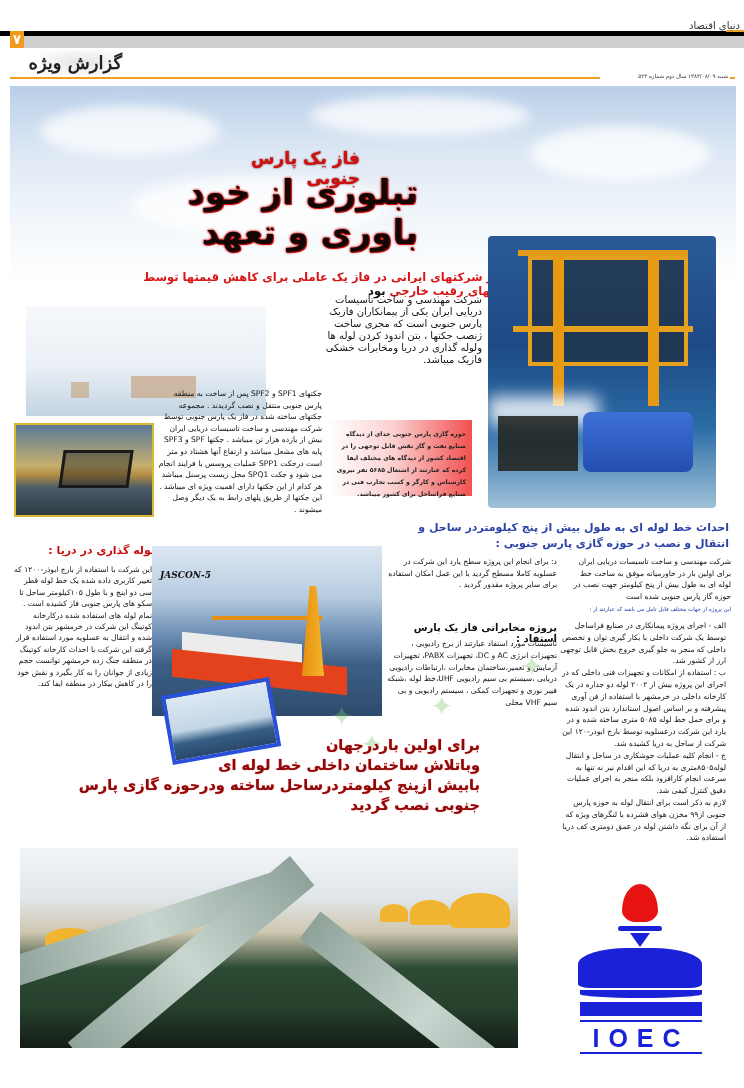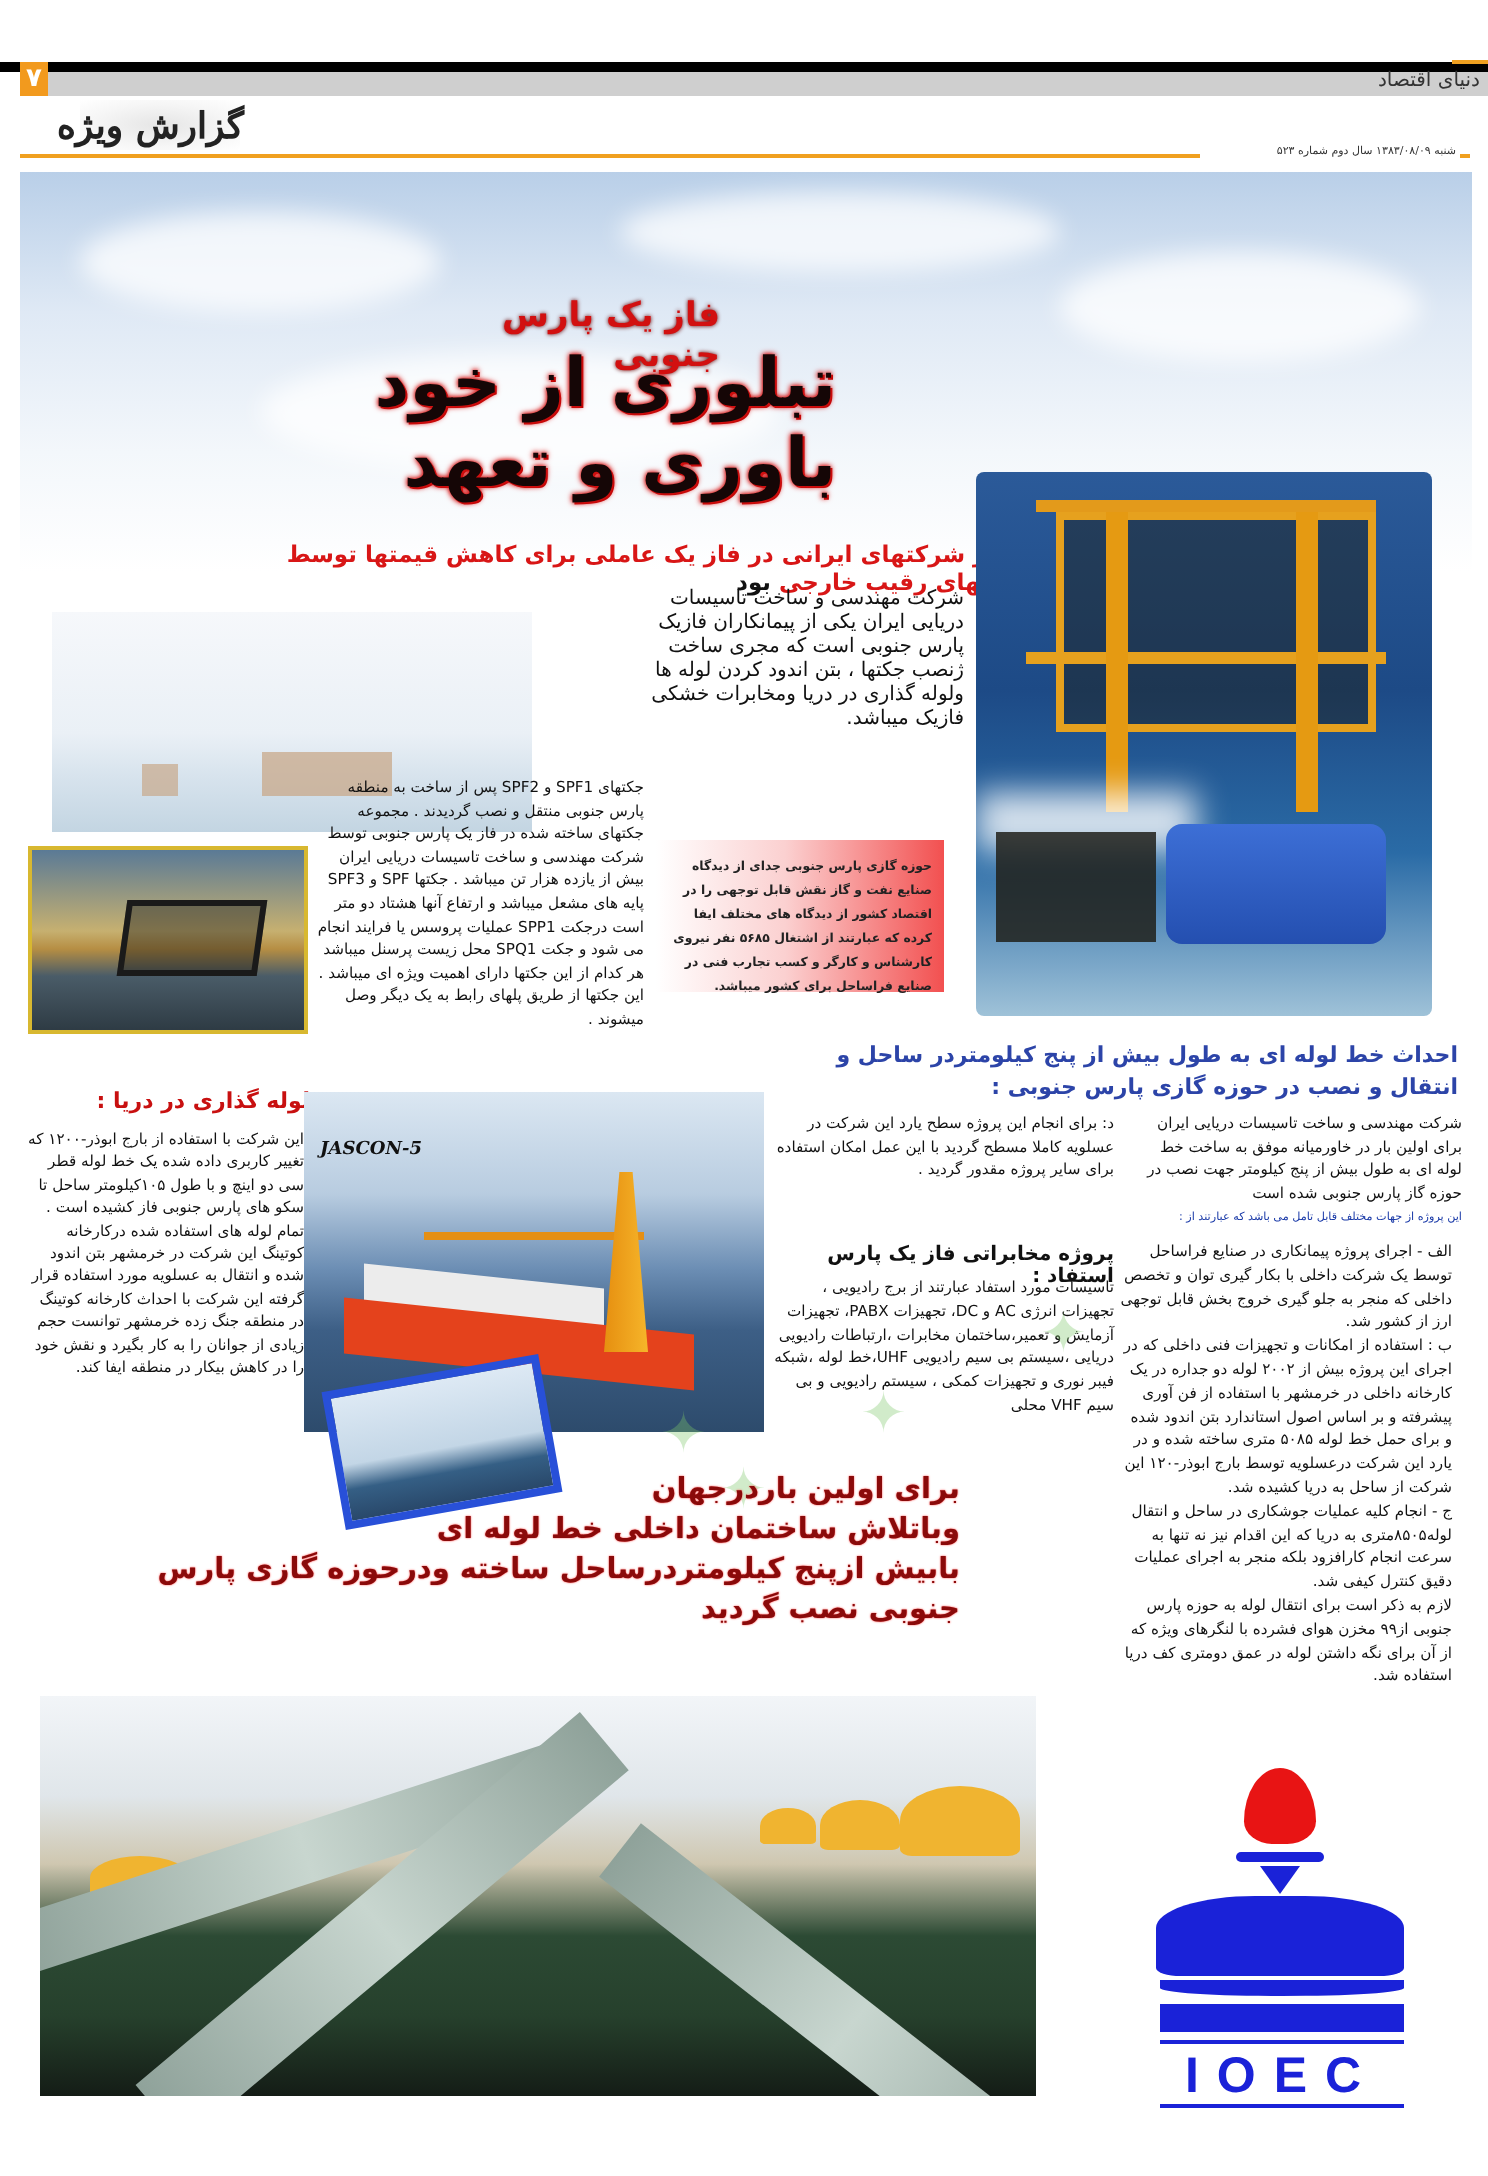--- a/index.html
+++ b/index.html
@@ -7,21 +7,21 @@
   body { position: relative; font-family: "DejaVu Sans", sans-serif; color: #111; }
   .abs { position: absolute; }
   .rtl { direction: rtl; text-align: right; }
 
   
   .hdr-black { left: 0; top: 31px; width: 744px; height: 5px; background: #000; }
   .hdr-gray { left: 14px; top: 36px; width: 730px; height: 12px; background: #cfcfcf; }
   .hdr-orange-top { left: 726px; top: 30px; width: 18px; height: 2px; background: #f0a020; }
   .page-num { left: 10px; top: 31px; width: 14px; height: 17px; background: #f29a1e; color: #fff;
               font-weight: bold; font-size: 13px; text-align: center; line-height: 17px; }
-  .logo-text { left: 682px; top: 35px; width: 58px; height: 12px; font-size: 10px; color: #333; }
+  .logo-text { left: 682px; top: 20px; width: 58px; height: 12px; font-size: 10px; color: #333; }
   .section-title { left: 12px; top: 52px; width: 110px; height: 22px; font-size: 18px; font-weight: bold; color: #222;
                    font-family: "DejaVu Serif", serif; }
   .hdr-bg-map { left: 40px; top: 50px; width: 80px; height: 25px;
                 background: radial-gradient(ellipse at center, #e5e5e5 0%, #f6f6f6 60%, #fff 100%); }
   .issue-line { left: 10px; top: 77px; width: 725px; height: 2px; background: #f0a020; }
   .issue-gap { left: 600px; top: 74px; width: 130px; height: 8px; background: #fff; }
   .issue-text { left: 602px; top: 73px; width: 126px; height: 9px; font-size: 5.5px; color: #333; }
 
   
   .sky { left: 10px; top: 86px; width: 726px; height: 200px;

